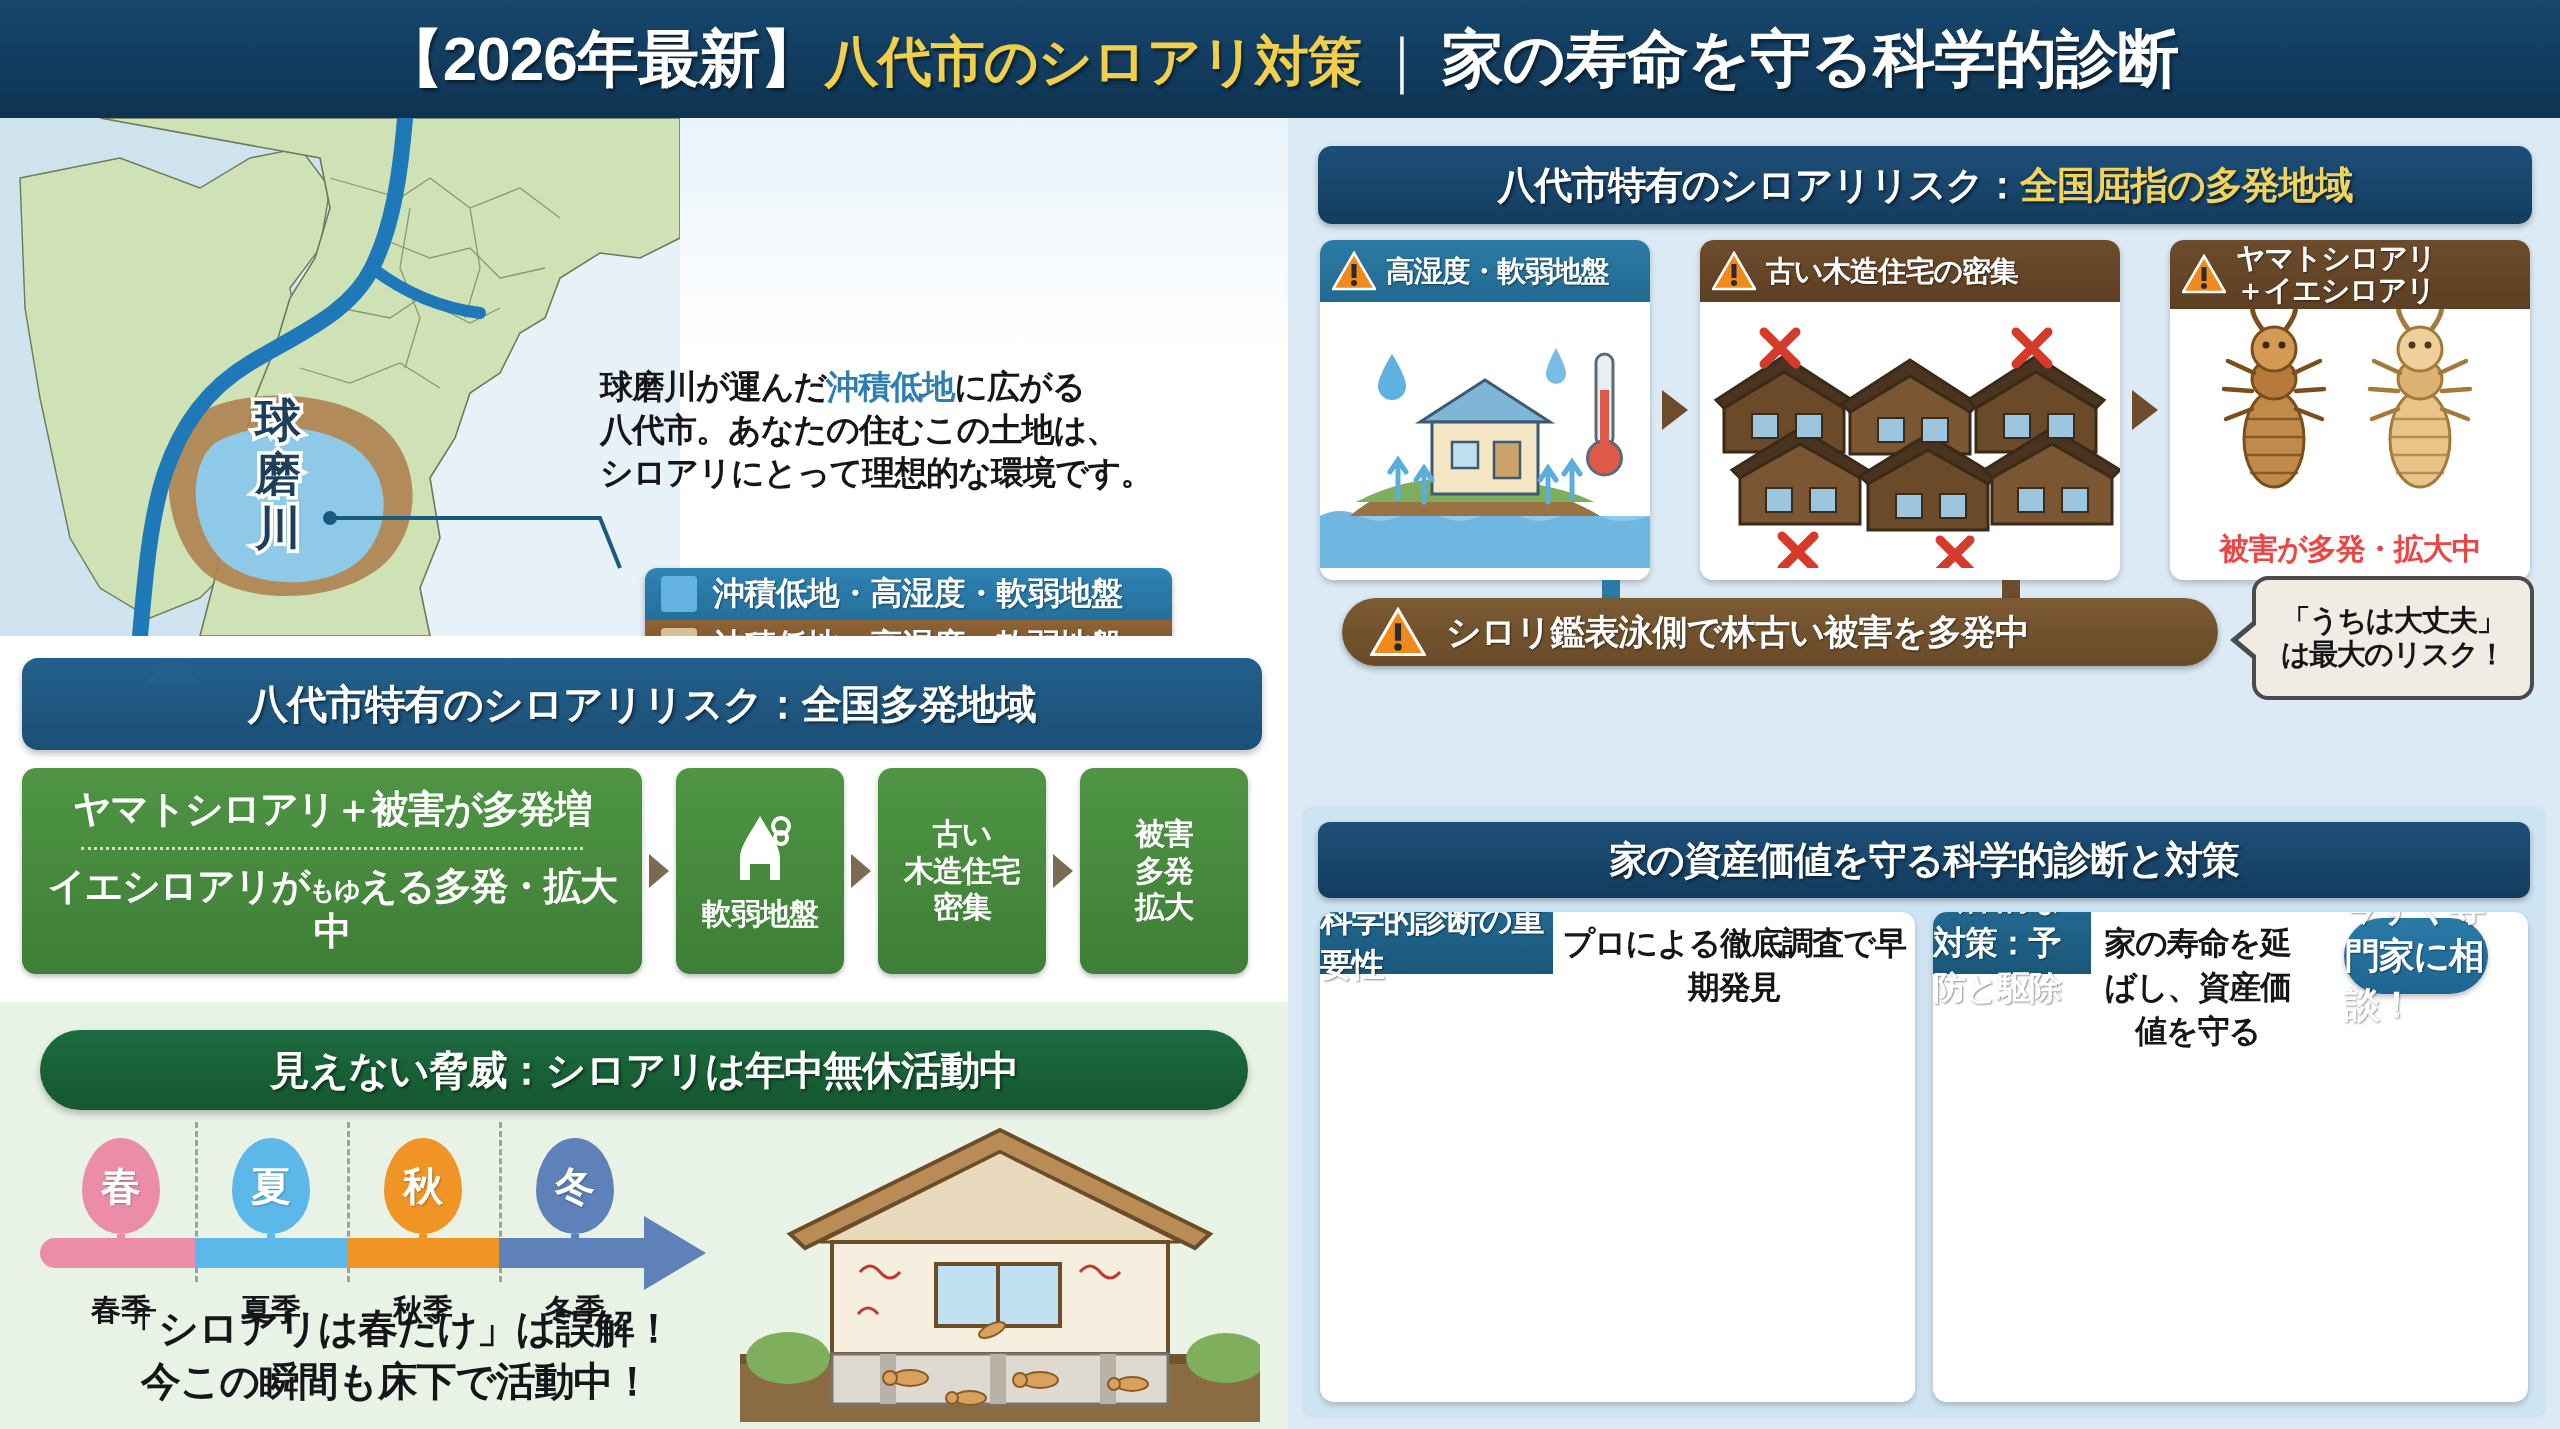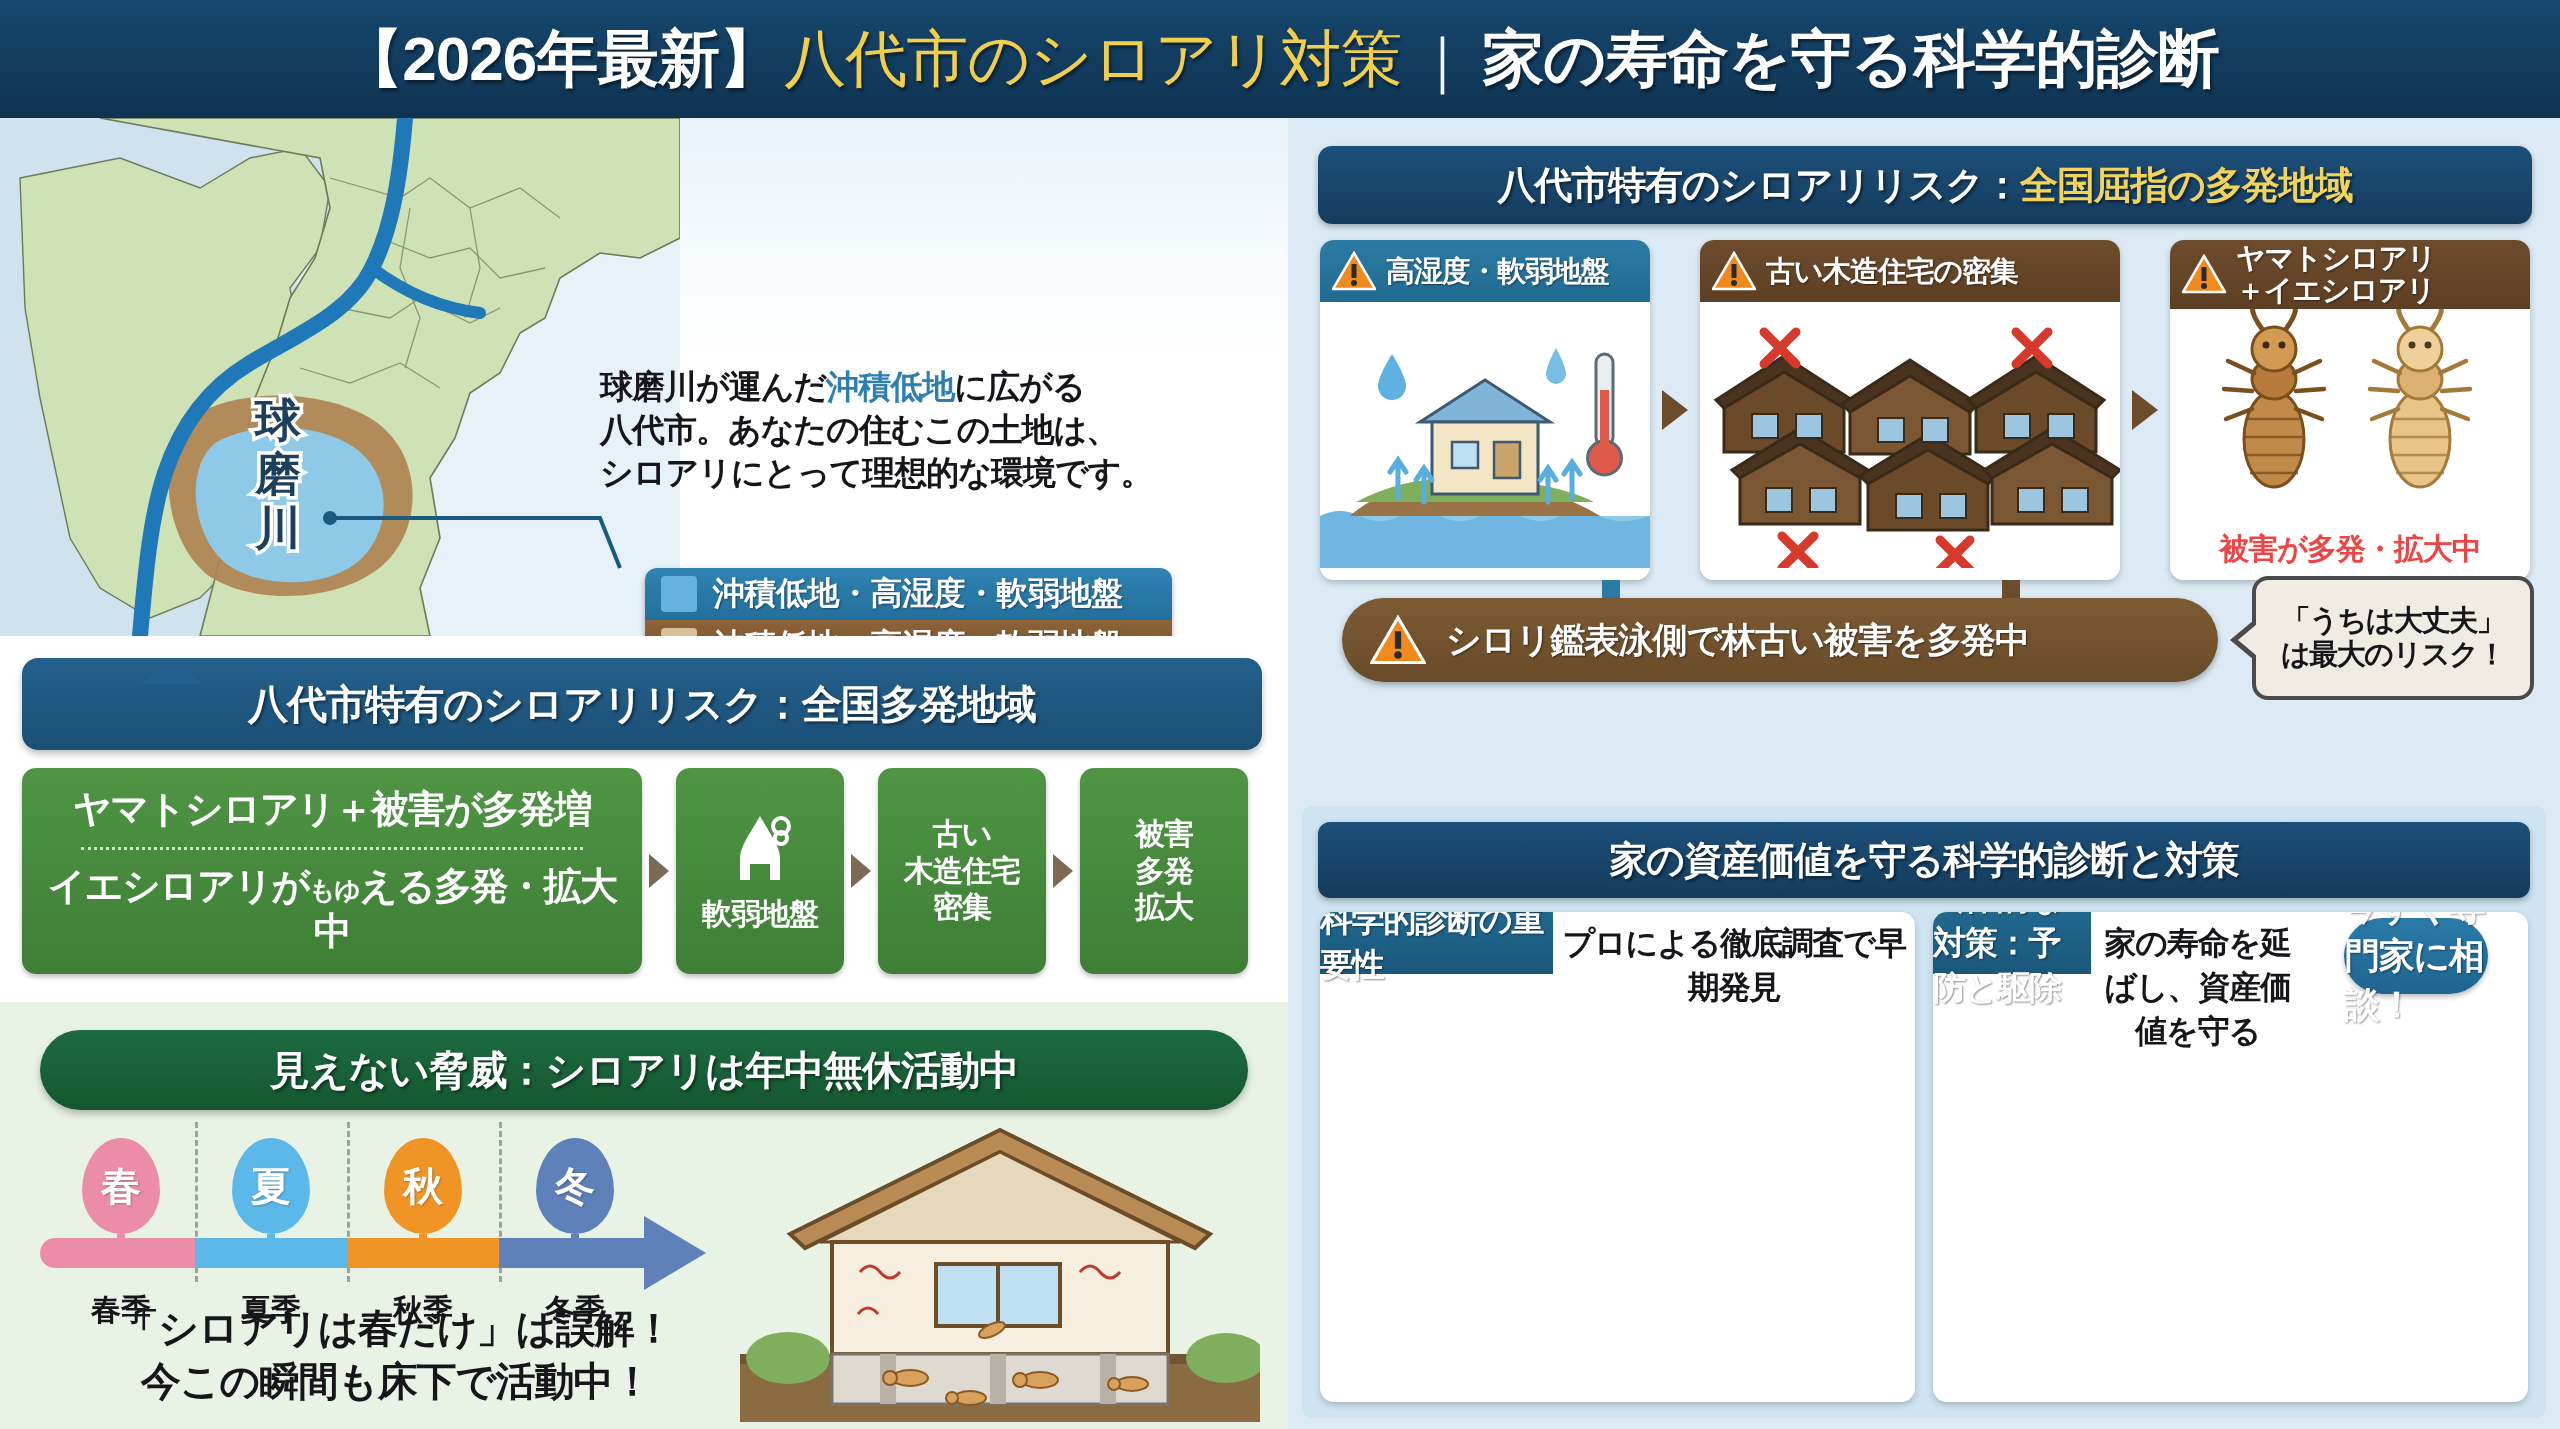--- a/index.html
+++ b/index.html
@@ -16,21 +16,21 @@
     background: linear-gradient(180deg,#16476e 0%, #123c5e 55%, #0e3351 100%);
     display:flex; align-items:center; justify-content:center; gap:0px;
     overflow:hidden;
   }
   .header-inner { display:flex; align-items:baseline; white-space:nowrap; }
   .h-white {
     font-size:62px; font-weight:bold; color:#ffffff; letter-spacing:-1px;
     text-shadow: 2px 3px 3px rgba(0,0,0,.45);
   }
   .h-yellow {
-    font-size:62px; font-weight:normal; color:#f2cf4a; letter-spacing:-1px;
+    font-size:54px; font-weight:bold; color:#f2cf4a; letter-spacing:-1px;
     text-shadow: 2px 3px 3px rgba(0,0,0,.45); margin-left:4px;
   }
   .h-sep { font-size:58px; color:#ffffff; margin:0 12px; font-weight:300; opacity:.95;}
 
   
   .left-col { position:absolute; left:0; top:118px; width:1288px; height:1311px; }
 
   .map-panel {
     position:absolute; left:0; top:0; width:1288px; height:518px;
     background:linear-gradient(180deg,#e9f3fa 0%,#ffffff 45%,#ffffff 100%);
@@ -157,21 +157,21 @@
   .card.c2 { width:420px; }
   .card.c3 { width:360px; }
   .card-arrow { width:50px; display:flex; align-items:center; justify-content:center; flex:none; }
   .card-arrow i { display:block;width:0;height:0;border-top:20px solid transparent;border-bottom:20px solid transparent;border-left:26px solid #6d4c2c;}
   .card-cap {
     background:#fff; text-align:center; font-size:30px; font-weight:bold;
     color:#ef4444; padding:6px 4px 10px; letter-spacing:-1px;
   }
 
   .alert-bar {
-    position:absolute; left:40px; top:470px; width:876px; height:84px;
+    position:absolute; left:40px; top:470px; width:876px; height:68px;
     background:linear-gradient(180deg,#7b5a34 0%, #6a4b28 100%);
     border-radius:42px; display:flex; align-items:center; padding-left:28px; gap:20px;
     box-shadow:0 3px 6px rgba(0,0,0,.3);
   }
   .alert-bar .tx { color:#fff; font-size:35px; font-weight:bold; letter-spacing:-1px; text-shadow:1px 1px 2px rgba(0,0,0,.5); }
   .bubble {
     position:absolute; left:950px; top:448px; width:282px; height:124px;
     background:#f0ece3; border:4px solid #4b4b4b; border-radius:16px;
     display:flex; flex-direction:column; align-items:center; justify-content:center;
   }

